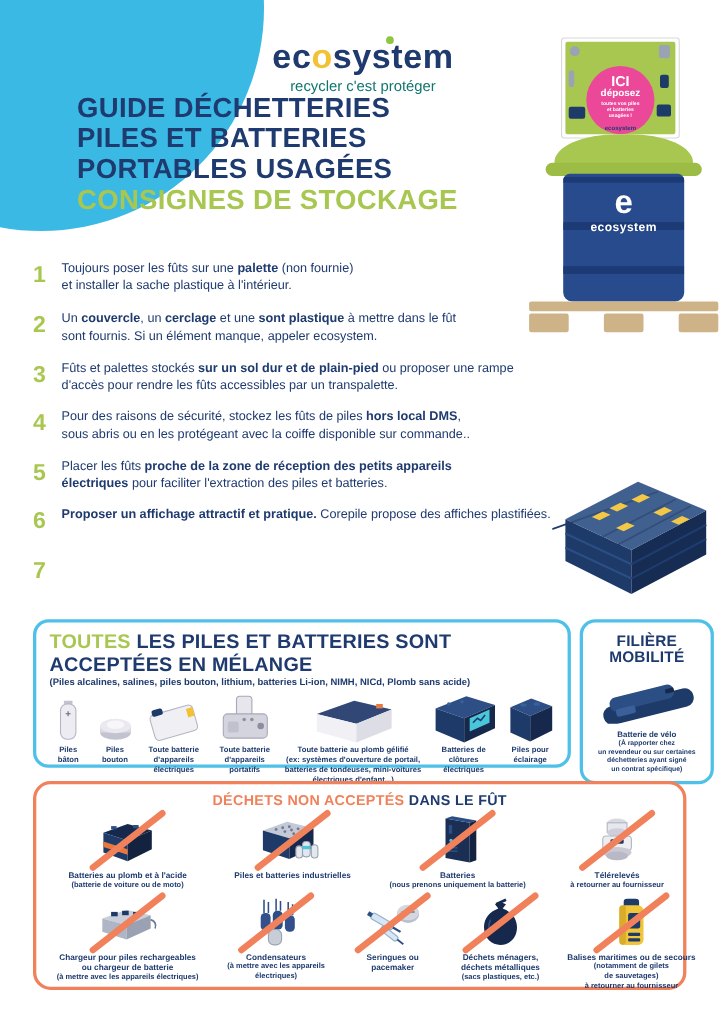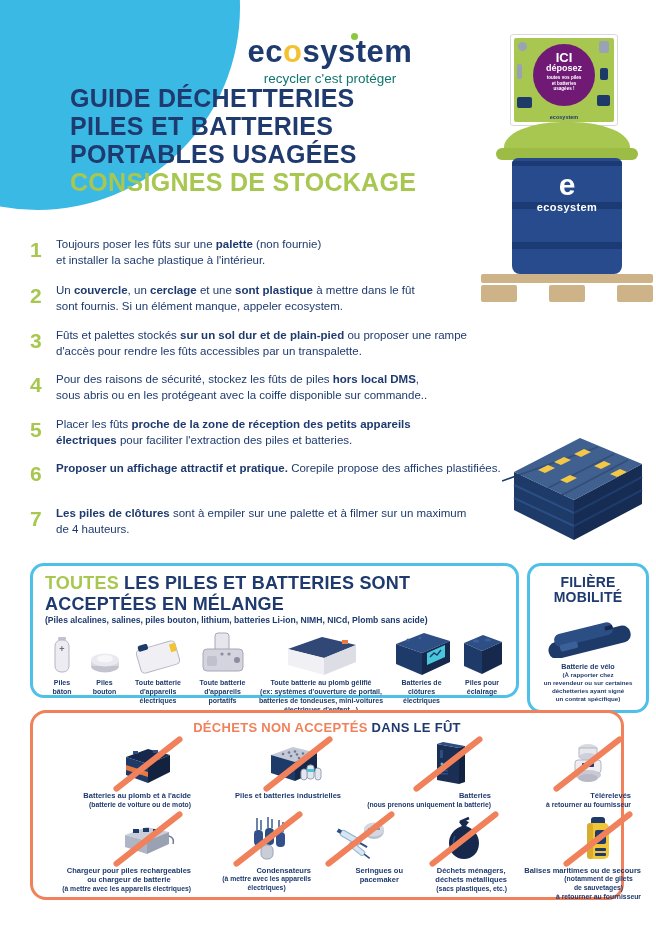--- a/index.html
+++ b/index.html
@@ -39,32 +39,32 @@
   .acc-label{margin-top:2px;font-size:7px;font-weight:bold;color:#1E3A6E;text-align:center;white-space:pre-line;line-height:1.25;}
 
   .mob-box{text-align:center;}
   .mob-title{margin-top:9px;font-size:14px;font-weight:bold;color:#1E3A6E;white-space:pre-line;line-height:1.1;letter-spacing:.2px;}
   .mob-ico{margin:2px auto 0;}
   .mob-label{font-size:7.2px;font-weight:bold;color:#1E3A6E;}
   .mob-note{font-size:6.2px;font-weight:bold;color:#1E3A6E;white-space:pre-line;line-height:1.3;}
 
   .rej-title{margin-top:7px;text-align:center;font-size:13px;font-weight:bold;letter-spacing:.3px;}
   .rej-row{display:flex;justify-content:space-between;padding:0 8px;margin-top:2px;}
-  .rej-item{display:flex;flex-direction:column;align-items:flex-end;flex:none;}
+  .rej-item{display:flex;flex-direction:column;align-items:center;flex:none;}
   .rej-ico{position:relative;width:86px;height:54px;display:flex;align-items:center;justify-content:center;}
   .slash{position:absolute;left:50%;top:50%;width:86px;height:6px;margin-left:-43px;margin-top:-3px;
          background:#F0815B;border-radius:3px;transform:rotate(-38deg);}
   .rej-label{font-size:7.5px;font-weight:bold;color:#1E3A6E;text-align:center;white-space:pre-line;line-height:1.3;}
   .rej-note{font-size:6.8px;font-weight:bold;color:#1E3A6E;text-align:center;white-space:pre-line;line-height:1.3;}
 
   
   .barrel-wrap{position:absolute;left:478px;top:20px;width:178px;height:300px;}
   .sign{position:absolute;left:32px;top:14px;width:108px;height:92px;background:#fff;border:1px solid #d8d8d8;border-radius:3px;padding:3px;box-sizing:border-box;}
   .sign-inner{position:relative;width:100%;height:100%;background:#A8C750;border-radius:2px;overflow:hidden;}
-  .sign-circle{position:absolute;left:50%;top:6px;width:62px;height:62px;margin-left:-31px;border-radius:50%;background:#701a75;color:#fff;text-align:center;}
+  .sign-circle{position:absolute;left:50%;top:22px;width:62px;height:62px;margin-left:-31px;border-radius:50%;background:#ec4899;color:#fff;text-align:center;}
   .sign-ici{font-size:13px;font-weight:bold;margin-top:7px;line-height:1;}
   .sign-dep{font-size:9px;font-weight:bold;line-height:1.1;}
   .sign-small{font-size:4.6px;font-weight:bold;white-space:pre-line;line-height:1.25;margin-top:1px;}
   .sign-brand{position:absolute;left:0;right:0;bottom:2px;text-align:center;font-size:5.5px;font-weight:bold;color:#1E3A6E;}
   .sd{position:absolute;background:#9aa2b5;border-radius:2px;}
   .sd.n{background:#1d3a69;}
   .sign-label{position:absolute;left:62px;top:106px;width:50px;height:13px;background:#fff;border:1px solid #cfcfcf;border-radius:2px;padding:2px;box-sizing:border-box;}
   .sl-line{height:2px;background:#1d3a69;border-radius:1px;margin-bottom:2px;}
   .sl-line.red{background:#e0543a;width:70%;}
   .lid-mound{position:absolute;left:26px;top:102px;width:126px;height:32px;background:#A8C750;border-radius:55% 55% 8px 8px / 95% 95% 8px 8px;}
@@ -171,22 +171,20 @@
     <div class="instr-num">5</div>
     <p class="instr-text"><span>Placer les fûts </span><b>proche de la zone de réception des petits appareils
 électriques</b><span> pour faciliter l'extraction des piles et batteries.</span></p>
   </div>
   <div class="instr" style="top:460px">
     <div class="instr-num">6</div>
     <p class="instr-text"><b>Proposer un affichage attractif et pratique.</b><span> Corepile propose des affiches plastifiées.</span></p>
   </div>
   <div class="instr" style="top:505px">
     <div class="instr-num">7</div>
-    <p class="instr-text"><b>Les piles de clôtures</b><span> sont à empiler sur une palette et à filmer sur un maximum
-de 4 hauteurs.</span></p>
   </div>
 
   <svg class="stack" width="148" height="132" viewBox="0 0 148 132">
     <polygon points="12,90 12,52 72,80 72,120" fill="#1D3A69"></polygon>
     <polygon points="72,80 140,44 140,84 72,120" fill="#162C52"></polygon>
     <polygon points="12,52 78,18 140,44 72,80" fill="#2B4E84"></polygon>
     <line x1="12" y1="65" x2="72" y2="93" stroke="#2B4E84" stroke-width="2"></line>
     <line x1="12" y1="78" x2="72" y2="106" stroke="#2B4E84" stroke-width="2"></line>
     <line x1="72" y1="93" x2="140" y2="57" stroke="#1F3C6E" stroke-width="2"></line>
     <line x1="72" y1="106" x2="140" y2="70" stroke="#1F3C6E" stroke-width="2"></line>

